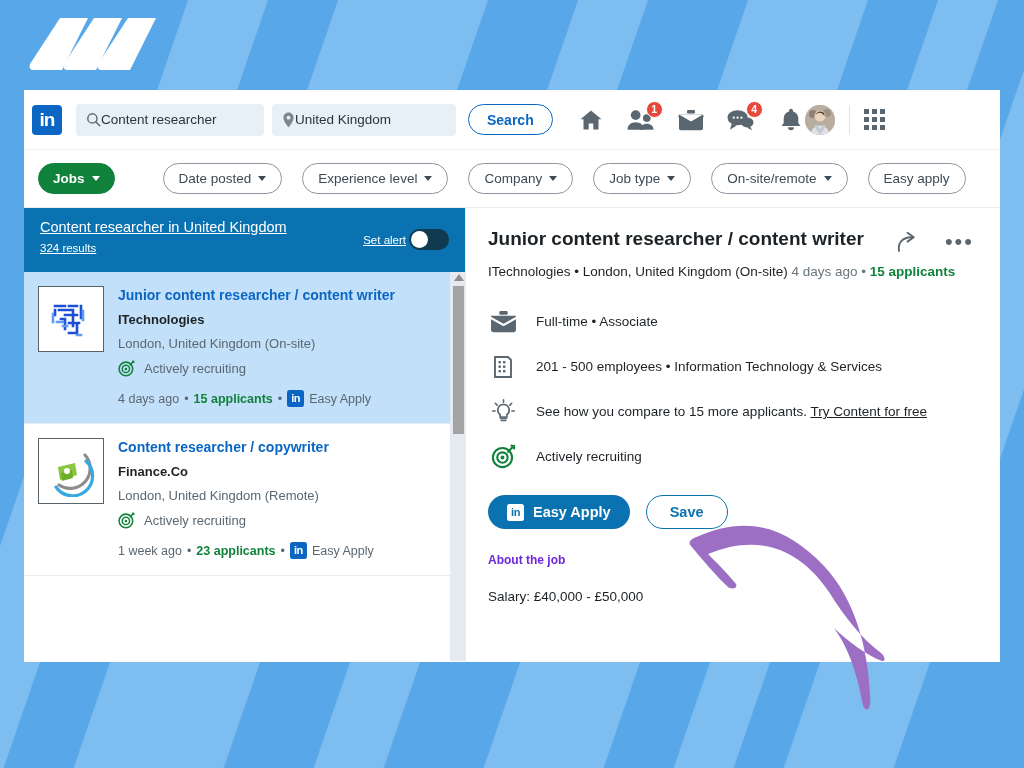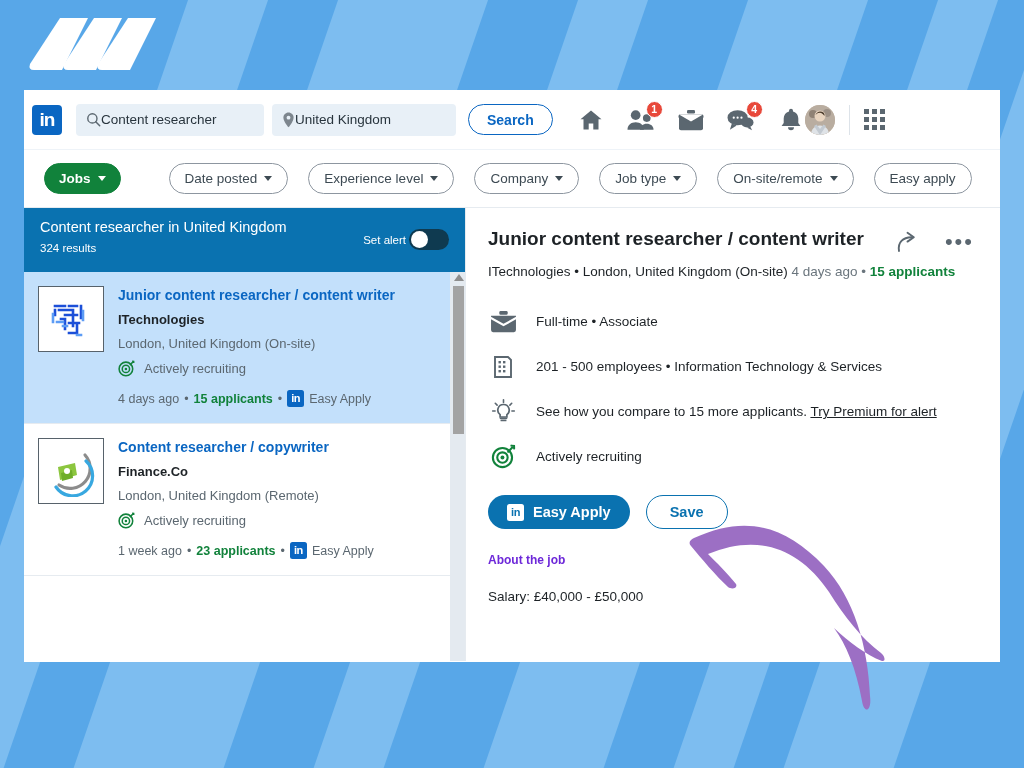--- a/index.html
+++ b/index.html
@@ -68,21 +68,21 @@
     background: #c9b8a6; cursor: pointer; flex: none;
   }
   .nav-sep { width: 1px; height: 30px; background: #dde3e9; margin: 0 14px; }
   .grid-ic { display: grid; grid-template-columns: repeat(3, 5px);
              grid-template-rows: repeat(3, 5px); gap: 3px; cursor: pointer; }
   .grid-ic i { background: #5b6770; display: block; }
 
   
   #filterbar {
     height: 58px; display: flex; align-items: center; gap: 20px;
-    padding: 0 20px; border-bottom: 1px solid #e6ebf0; background: #fff;
+    padding: 0 14px; border-bottom: 1px solid #e6ebf0; background: #fff;
   }
   .pill {
     height: 31px; border-radius: 16px; border: 1px solid #8d96a0;
     background: #fff; color: #3d4a53; font-size: 13.5px;
     display: flex; align-items: center; gap: 7px; padding: 0 15px;
     cursor: pointer; white-space: nowrap;
   }
   .pill.primary {
     background: #11823b; border-color: #11823b; color: #fff; font-weight: 700;
     padding: 0 14px;
@@ -93,21 +93,21 @@
   .bar-sep { width: 1px; height: 28px; background: #dfe5ea; margin: 0 4px; }
   .spacer { flex: 1; }
 
   
   #body { display: flex; height: 453px; }
 
   
   #joblist { width: 442px; border-right: 1px solid #e6ebf0; position: relative; }
   #listhdr {
     background: #0a72b0; color: #fff; height: 64px; padding: 11px 16px;
-    display: flex; align-items: flex-start; justify-content: space-between;
+    display: flex; align-items: flex-start; justify-content: space-between; text-decoration: underline;
   }
   #listhdr .ttl { font-size: 14.5px; font-weight: 400; }
   #listhdr .sub { font-size: 11.5px; margin-top: 7px; }
   .alert-wrap { display: flex; align-items: center; gap: 3px; margin-top: 10px; }
   .alert-lbl { font-size: 11.5px; color: #fff; }
   .toggle {
     width: 40px; height: 21px; border-radius: 11px; background: #0f3a50;
     position: relative; cursor: pointer; flex: none;
   }
   .toggle::after {
@@ -470,21 +470,21 @@
         <div class="det-row">
           <span class="ico">
             <svg width="25" height="26" viewBox="0 0 24 26">
               <path d="M12 5.5a5.6 5.6 0 0 1 3.4 10.1v2.4H8.6v-2.4A5.6 5.6 0 0 1 12 5.5z" fill="none" stroke="#5b6770" stroke-width="1.7"></path>
               <path d="M9 19.3h6M9.8 21.5h4.4" stroke="#5b6770" stroke-width="1.7" stroke-linecap="round"></path>
               <g stroke="#5b6770" stroke-width="1.6" stroke-linecap="round">
                 <path d="M12 0.8v2.6M3.8 4.3 5.6 6.1M20.2 4.3 18.4 6.1M1.2 12h2.4M20.4 12h2.4"></path>
               </g>
             </svg>
           </span>
-          <span class="txt"><span>See how you compare to 15 more applicants. </span><a>Try Premium for alert</a></span>
+          <span class="txt"><span>See how you compare to 15 more applicants. </span><a>Try Content for free</a></span>
         </div>
 
         <div class="det-row">
           <span class="ico">
             <svg width="25" height="25" viewBox="0 0 24 24">
               <circle cx="11" cy="13" r="9.2" fill="none" stroke="#11823b" stroke-width="2"></circle>
               <circle cx="11" cy="13" r="5" fill="none" stroke="#11823b" stroke-width="2"></circle>
               <circle cx="11" cy="13" r="1.9" fill="#11823b"></circle>
               <path d="M16.5 7.5 21.5 2.2 M19.6 1.6 L22.1 1.8 L22.2 4.4" stroke="#11823b" stroke-width="2" fill="none" stroke-linecap="round"></path>
             </svg>

